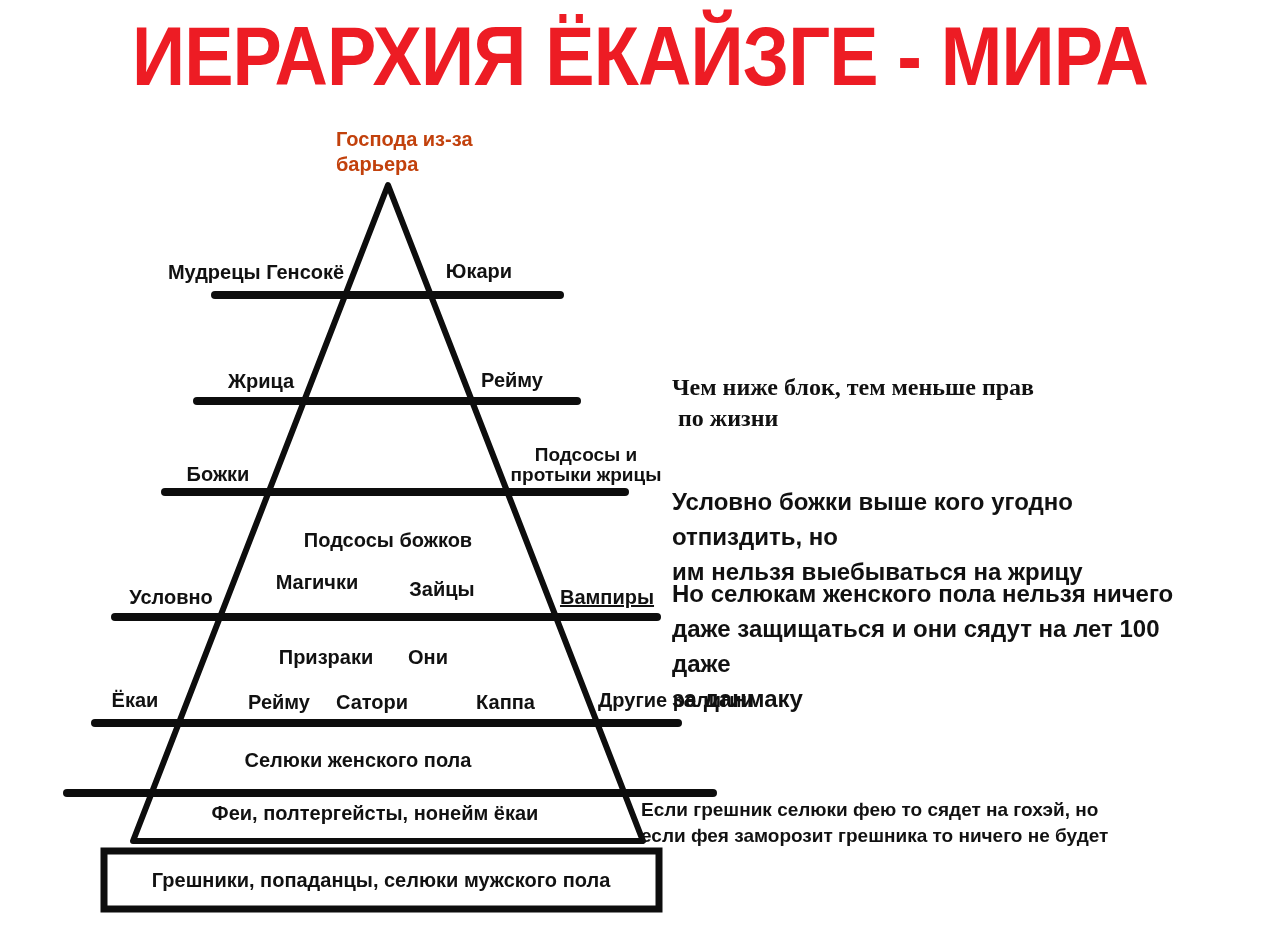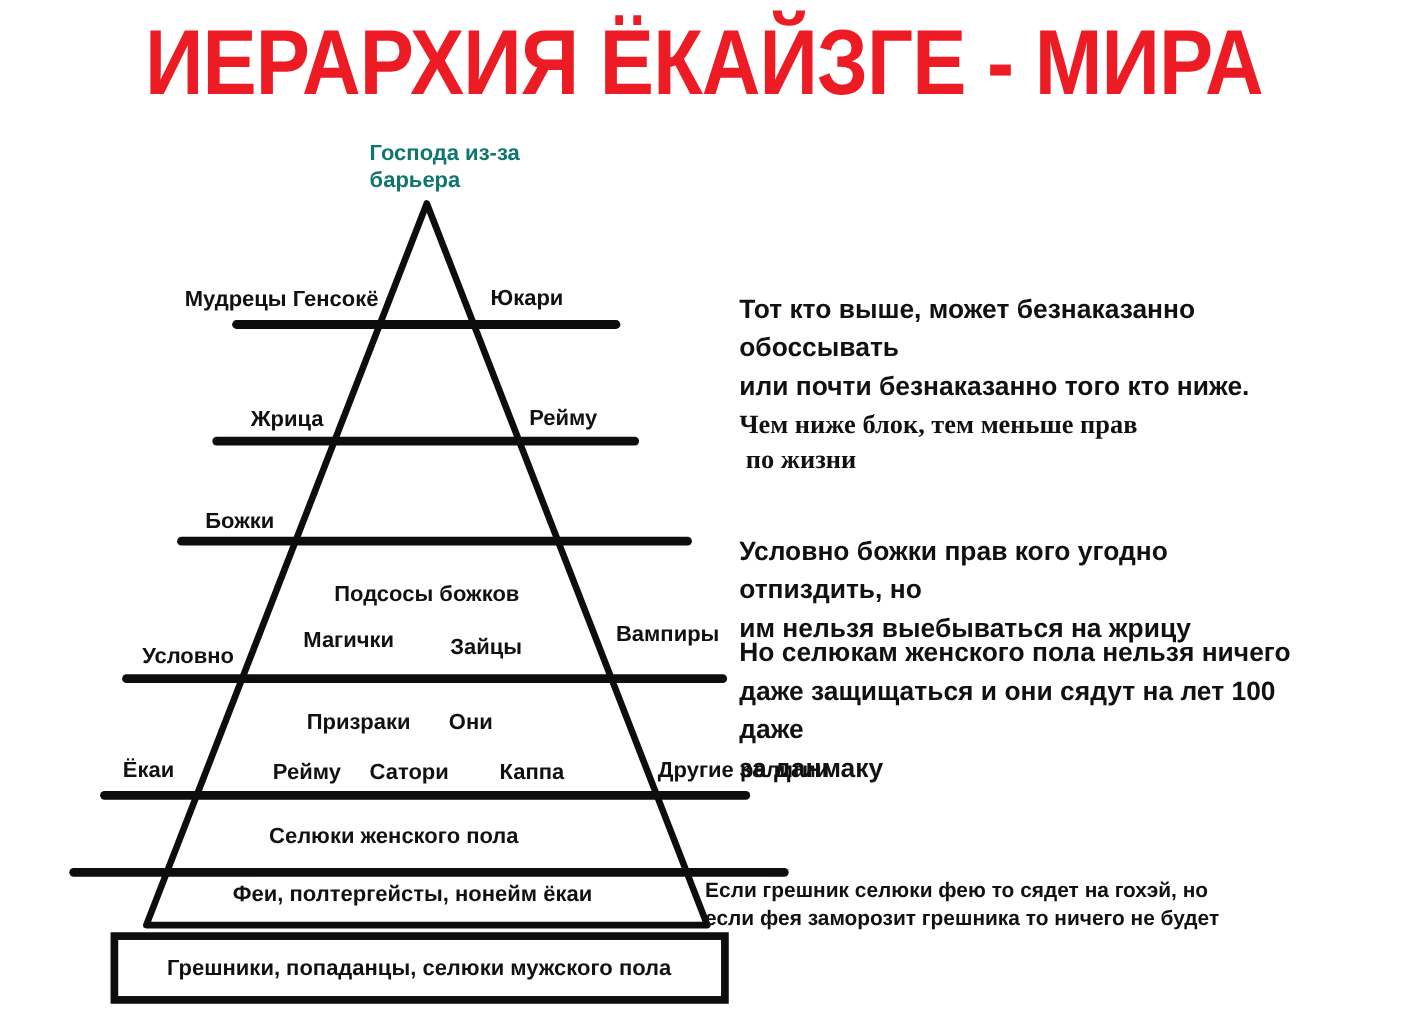--- a/index.html
+++ b/index.html
@@ -38,21 +38,21 @@
     width:164px;
     text-align:center;
     font-size:19px;
     line-height:20px;
   }
   .top-label{
     position:absolute;
     left:336px;top:127px;width:150px;
     font-size:20px;line-height:25px;
     font-weight:bold;
-    color:#0f766e;
+    color:#c2410c;
   }
   .note{
     position:absolute;
     font-weight:bold;
     color:#111111;
     white-space:pre-line;
   }
   .note.big{font-size:24px;line-height:35px;}
   .note.mid{font-size:24px;line-height:31px;}
   .note.small{font-size:19px;line-height:26px;}
@@ -80,45 +80,44 @@
 
   <div class="top-label">Господа из-за барьера</div>
 
   <div class="plabel" style="left:256px;top:261px;">Мудрецы Генсокё</div>
   <div class="plabel" style="left:479px;top:260px;">Юкари</div>
 
   <div class="plabel" style="left:261px;top:370px;">Жрица</div>
   <div class="plabel" style="left:512px;top:369px;">Рейму</div>
 
   <div class="plabel" style="left:218px;top:463px;">Божки</div>
+  <div class="plabel wrap" style="left:586px;top:445px;">Подсосы и протыки жрицы</div>
 
   <div class="plabel" style="left:388px;top:529px;">Подсосы божков</div>
   <div class="plabel" style="left:317px;top:571px;">Магички</div>
   <div class="plabel" style="left:442px;top:578px;">Зайцы</div>
   <div class="plabel" style="left:171px;top:586px;">Условно</div>
-  <div class="plabel" style="left:607px;top:566px;">Вампиры</div>
+  <div class="plabel" style="left:607px;top:586px;text-decoration:underline;">Вампиры</div>
 
   <div class="plabel" style="left:326px;top:646px;">Призраки</div>
   <div class="plabel" style="left:428px;top:646px;">Они</div>
   <div class="plabel" style="left:135px;top:689px;">Ёкаи</div>
   <div class="plabel" style="left:279px;top:691px;">Рейму</div>
   <div class="plabel" style="left:372px;top:691px;">Сатори</div>
-  <div class="plabel" style="left:467px;top:691px;padding-left:33px;">Каппа</div>
+  <div class="plabel" style="left:489px;top:691px;padding-left:33px;">Каппа</div>
   <div class="plabel" style="left:676px;top:689px;">Другие религии</div>
 
   <div class="plabel" style="left:375px;top:802px;">Феи, полтергейсты, нонейм ёкаи</div>
   <div class="plabel" style="left:358px;top:749px;">Селюки женского пола</div>
 
   <div class="plabel" style="left:381px;top:869px;">Грешники, попаданцы, селюки мужского пола</div>
 
-  <div class="note big" style="left:672px;top:264px;">Тот кто выше, может безнаказанно обоссывать
-или почти безнаказанно того кто ниже.</div>
   <div class="note mid" style="left:672px;top:372px;font-family:Liberation Serif, serif;">Чем ниже блок, тем меньше прав
 &nbsp;по жизни</div>
-  <div class="note big" style="left:672px;top:484px;">Условно божки прав кого угодно отпиздить, но
+  <div class="note big" style="left:672px;top:484px;">Условно божки выше кого угодно отпиздить, но
 им нельзя выебываться на жрицу</div>
   <div class="note big" style="left:672px;top:576px;">Но селюкам женского пола нельзя ничего
 даже защищаться и они сядут на лет 100 даже
 за данмаку</div>
   <div class="note small" style="left:641px;top:797px;">Если грешник селюки фею то сядет на гохэй, но
 если фея заморозит грешника то ничего не будет</div>
 
 </div>
 
 </body></html>

